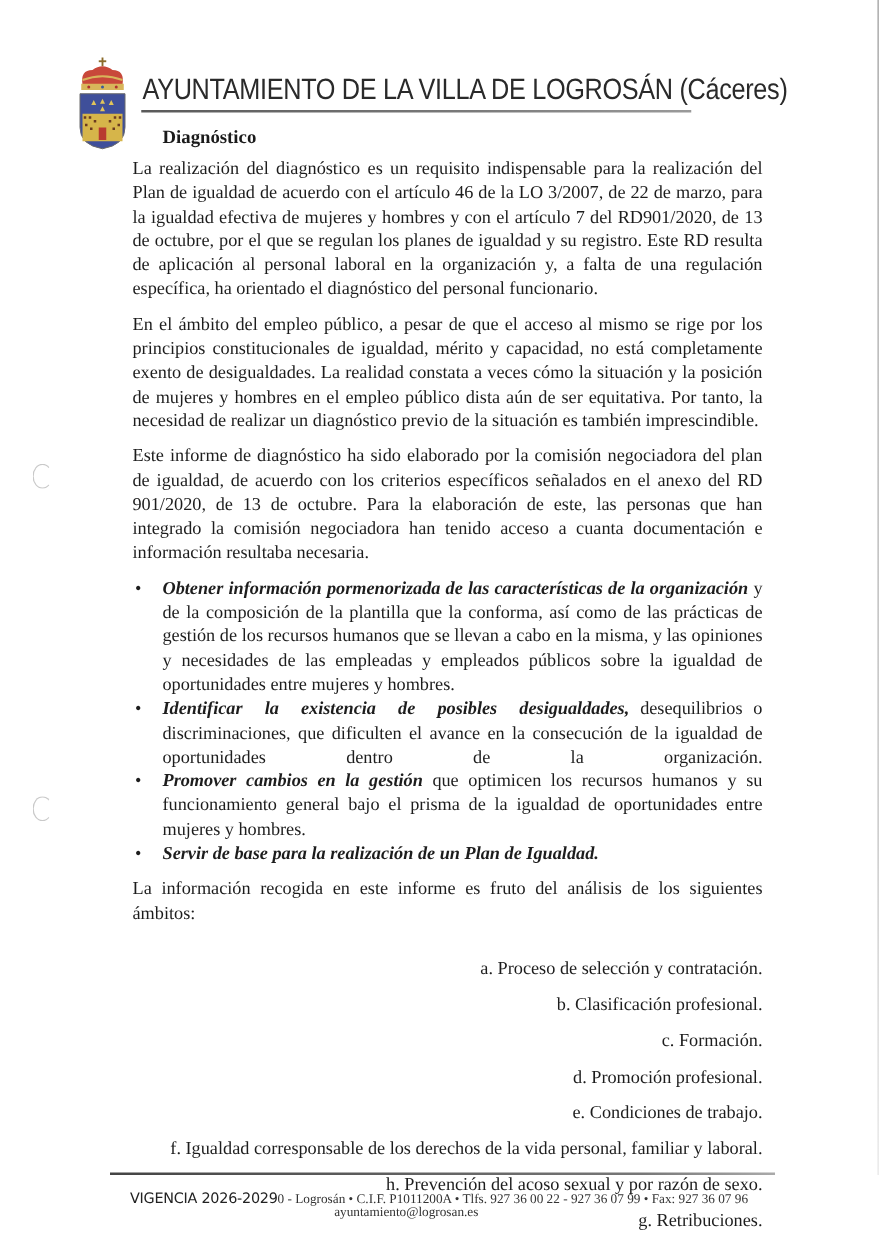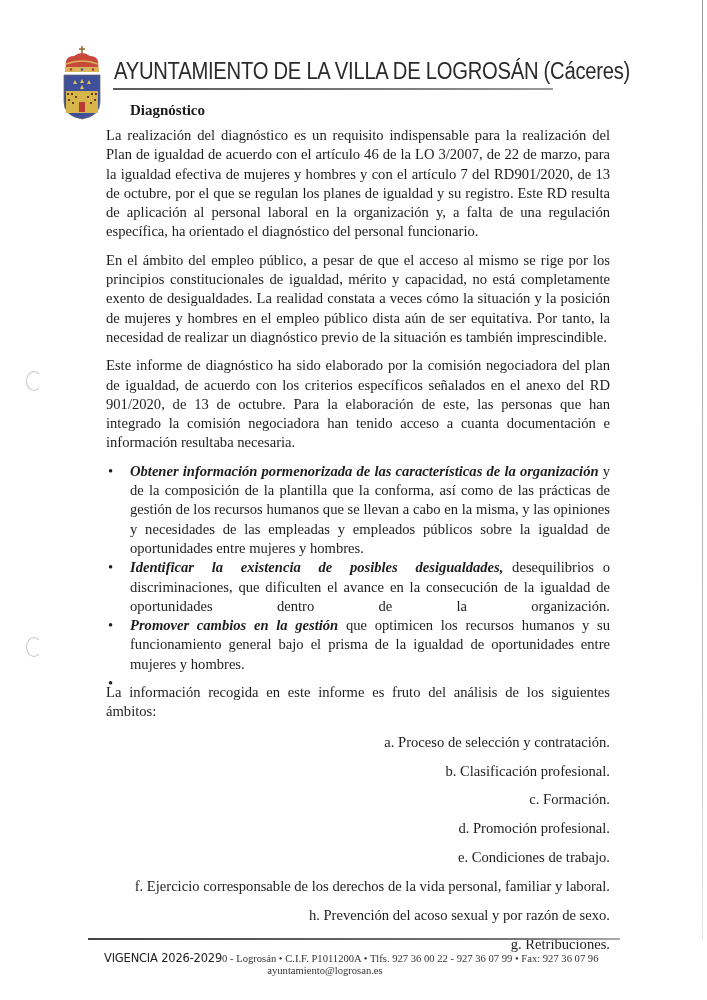--- a/index.html
+++ b/index.html
@@ -75,32 +75,32 @@
     <li>
       <span class="dot">•</span><b>Obtener información pormenorizada de las características de la organización</b><span> y de la composición de la plantilla que la conforma, así como de las prácticas de gestión de los recursos humanos que se llevan a cabo en la misma, y las opiniones y necesidades de las empleadas y empleados públicos sobre la igualdad de oportunidades entre mujeres y hombres.</span>
     </li>
     <li style="text-align-last: justify;">
       <span class="dot">•</span><b style="word-spacing: 9px;">Identificar la existencia de posibles desigualdades,</b><span> desequilibrios o discriminaciones, que dificulten el avance en la consecución de la igualdad de oportunidades dentro de la organización.</span>
     </li>
     <li>
       <span class="dot">•</span><b>Promover cambios en la gestión</b><span> que optimicen los recursos humanos y su funcionamiento general bajo el prisma de la igualdad de oportunidades entre mujeres y hombres.</span>
     </li>
     <li>
-      <span class="dot">•</span><span></span>
+      <span class="dot">•</span><b>Servir de base para la realización de un Plan de Igualdad.</b><span></span>
     </li>
   </ul>
 
-  <p style="margin-bottom:11px;">La información recogida en este informe es fruto del análisis de los siguientes ámbitos:</p>
+  <p style="margin-bottom:25px;">La información recogida en este informe es fruto del análisis de los siguientes ámbitos:</p>
   <ul class="areas">
     <li>a. Proceso de selección y contratación.</li>
     <li>b. Clasificación profesional.</li>
     <li>c. Formación.</li>
     <li>d. Promoción profesional.</li>
     <li>e. Condiciones de trabajo.</li>
-    <li>f. Ejercicio corresponsable de los derechos de la vida personal, familiar y laboral.</li>
+    <li>f. Igualdad corresponsable de los derechos de la vida personal, familiar y laboral.</li>
     <li>h. Prevención del acoso sexual y por razón de sexo.</li>
     <li>g. Retribuciones.</li>
   </ul>
 </div>
 
 <div class="footer-rule"></div>
 <div class="footer-line1">
   <span class="vig">VIGENCIA 2026-2029</span><span>0 - Logrosán  •  C.I.F. P1011200A  •  Tlfs. 927 36 00 22  -  927 36 07 99  •  Fax: 927 36 07 96</span>
 </div>
 <div class="footer-line2">ayuntamiento@logrosan.es</div>

